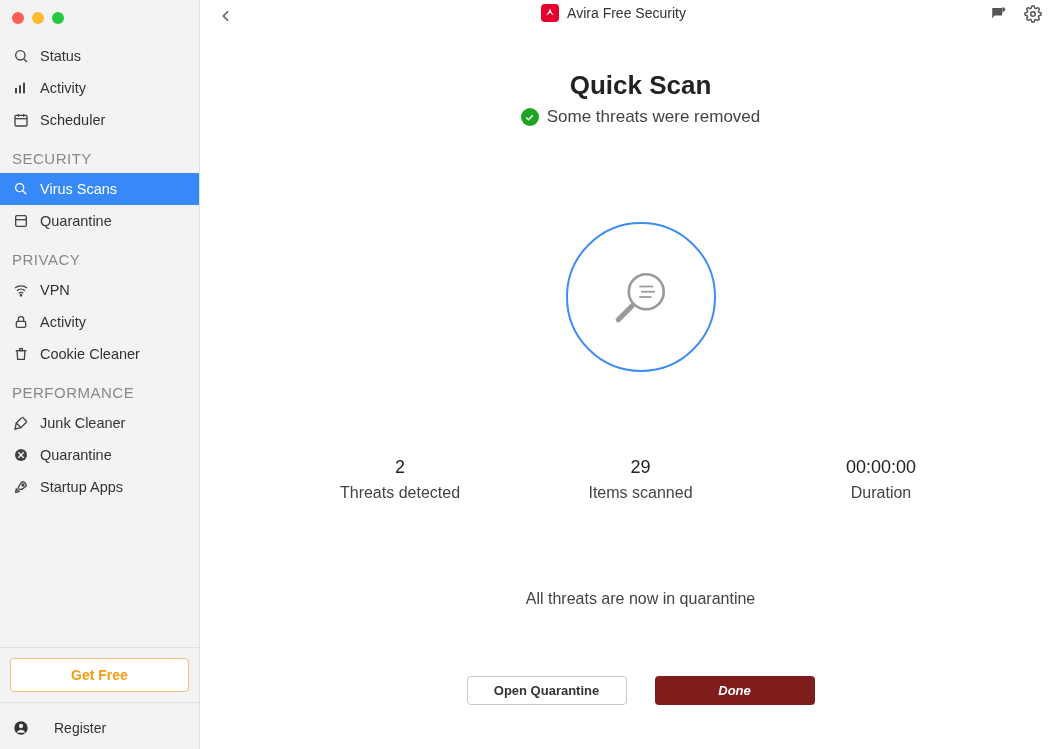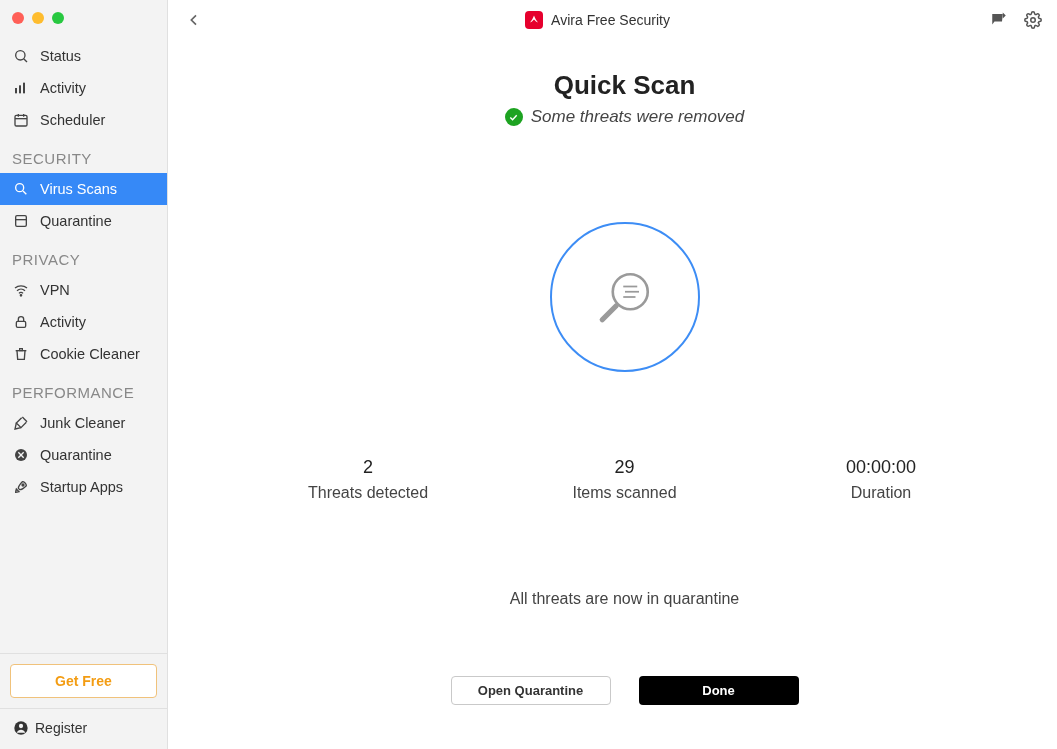--- a/index.html
+++ b/index.html
@@ -10,21 +10,21 @@
     color: #333;
     background: #fff;
     width: 1057px;
     height: 749px;
     overflow: hidden;
     display: flex;
   }
 
   
   .sidebar {
-    width: 168px;
+    width: 200px;
     height: 100%;
     background: #f3f3f3;
     border-right: 1px solid #e0e0e0;
     display: flex;
     flex-direction: column;
     position: relative;
   }
   .window-controls {
     display: flex;
     gap: 8px;
@@ -69,41 +69,41 @@
     font-weight: 600;
     color: #f39c12;
     background: #fff;
     border: 1px solid #f0c27b;
     border-radius: 4px;
     cursor: pointer;
   }
   .register-row {
     display: flex;
     align-items: center;
-    gap: 5px;
-    padding: 10px 12px 12px 12px;
+    gap: 24px;
+    padding: 16px 12px 12px 12px;
     border-top: 1px solid #e0e0e0;
     cursor: pointer;
   }
   .register-row .icon { width:18px; height:18px; display:flex; align-items:center; justify-content:center; }
 
   
   .main {
     flex: 1;
     height: 100%;
     display: flex;
     flex-direction: column;
     position: relative;
     background: #fff;
   }
   .topbar {
     height: 40px;
     display: flex;
-    align-items: center;
-    padding: 12px 14px;
+    align-items: flex-start;
+    padding: 4px 14px;
     gap: 0;
   }
   .back-btn {
     width: 24px; height: 24px;
     display:flex; align-items:center; justify-content:center;
     color:#666;
     cursor:pointer;
   }
   .topbar-title-wrap {
     flex: 1;
@@ -138,21 +138,20 @@
     font-weight: 700;
     color: #222;
     margin-bottom: 6px;
   }
   .status-row {
     display: flex;
     align-items: center;
     gap: 8px;
     font-size: 17px;
     color: #444;
-    font-style: italic;
   }
   .check-badge {
     width: 18px; height: 18px; border-radius: 50%;
     background: #1da321;
     display:flex; align-items:center; justify-content:center;
     color:#fff;
   }
 
   .hero-circle {
     margin-top: 95px;
@@ -201,22 +200,23 @@
     cursor: pointer;
     border: 1px solid transparent;
     font-weight: 600;
   }
   .btn-secondary {
     background: #fff;
     color: #333;
     border-color: #c9c9c9;
   }
   .btn-primary {
-    background: #000000;
+    background: #7f1d1d;
     color: #fff;
+    font-style: italic;
   }
 
   svg { display:block; }
 </style>
 </head>
 <body>
 
 <aside class="sidebar">
   <div class="window-controls">
     <div class="window-dot dot-close"></div>

